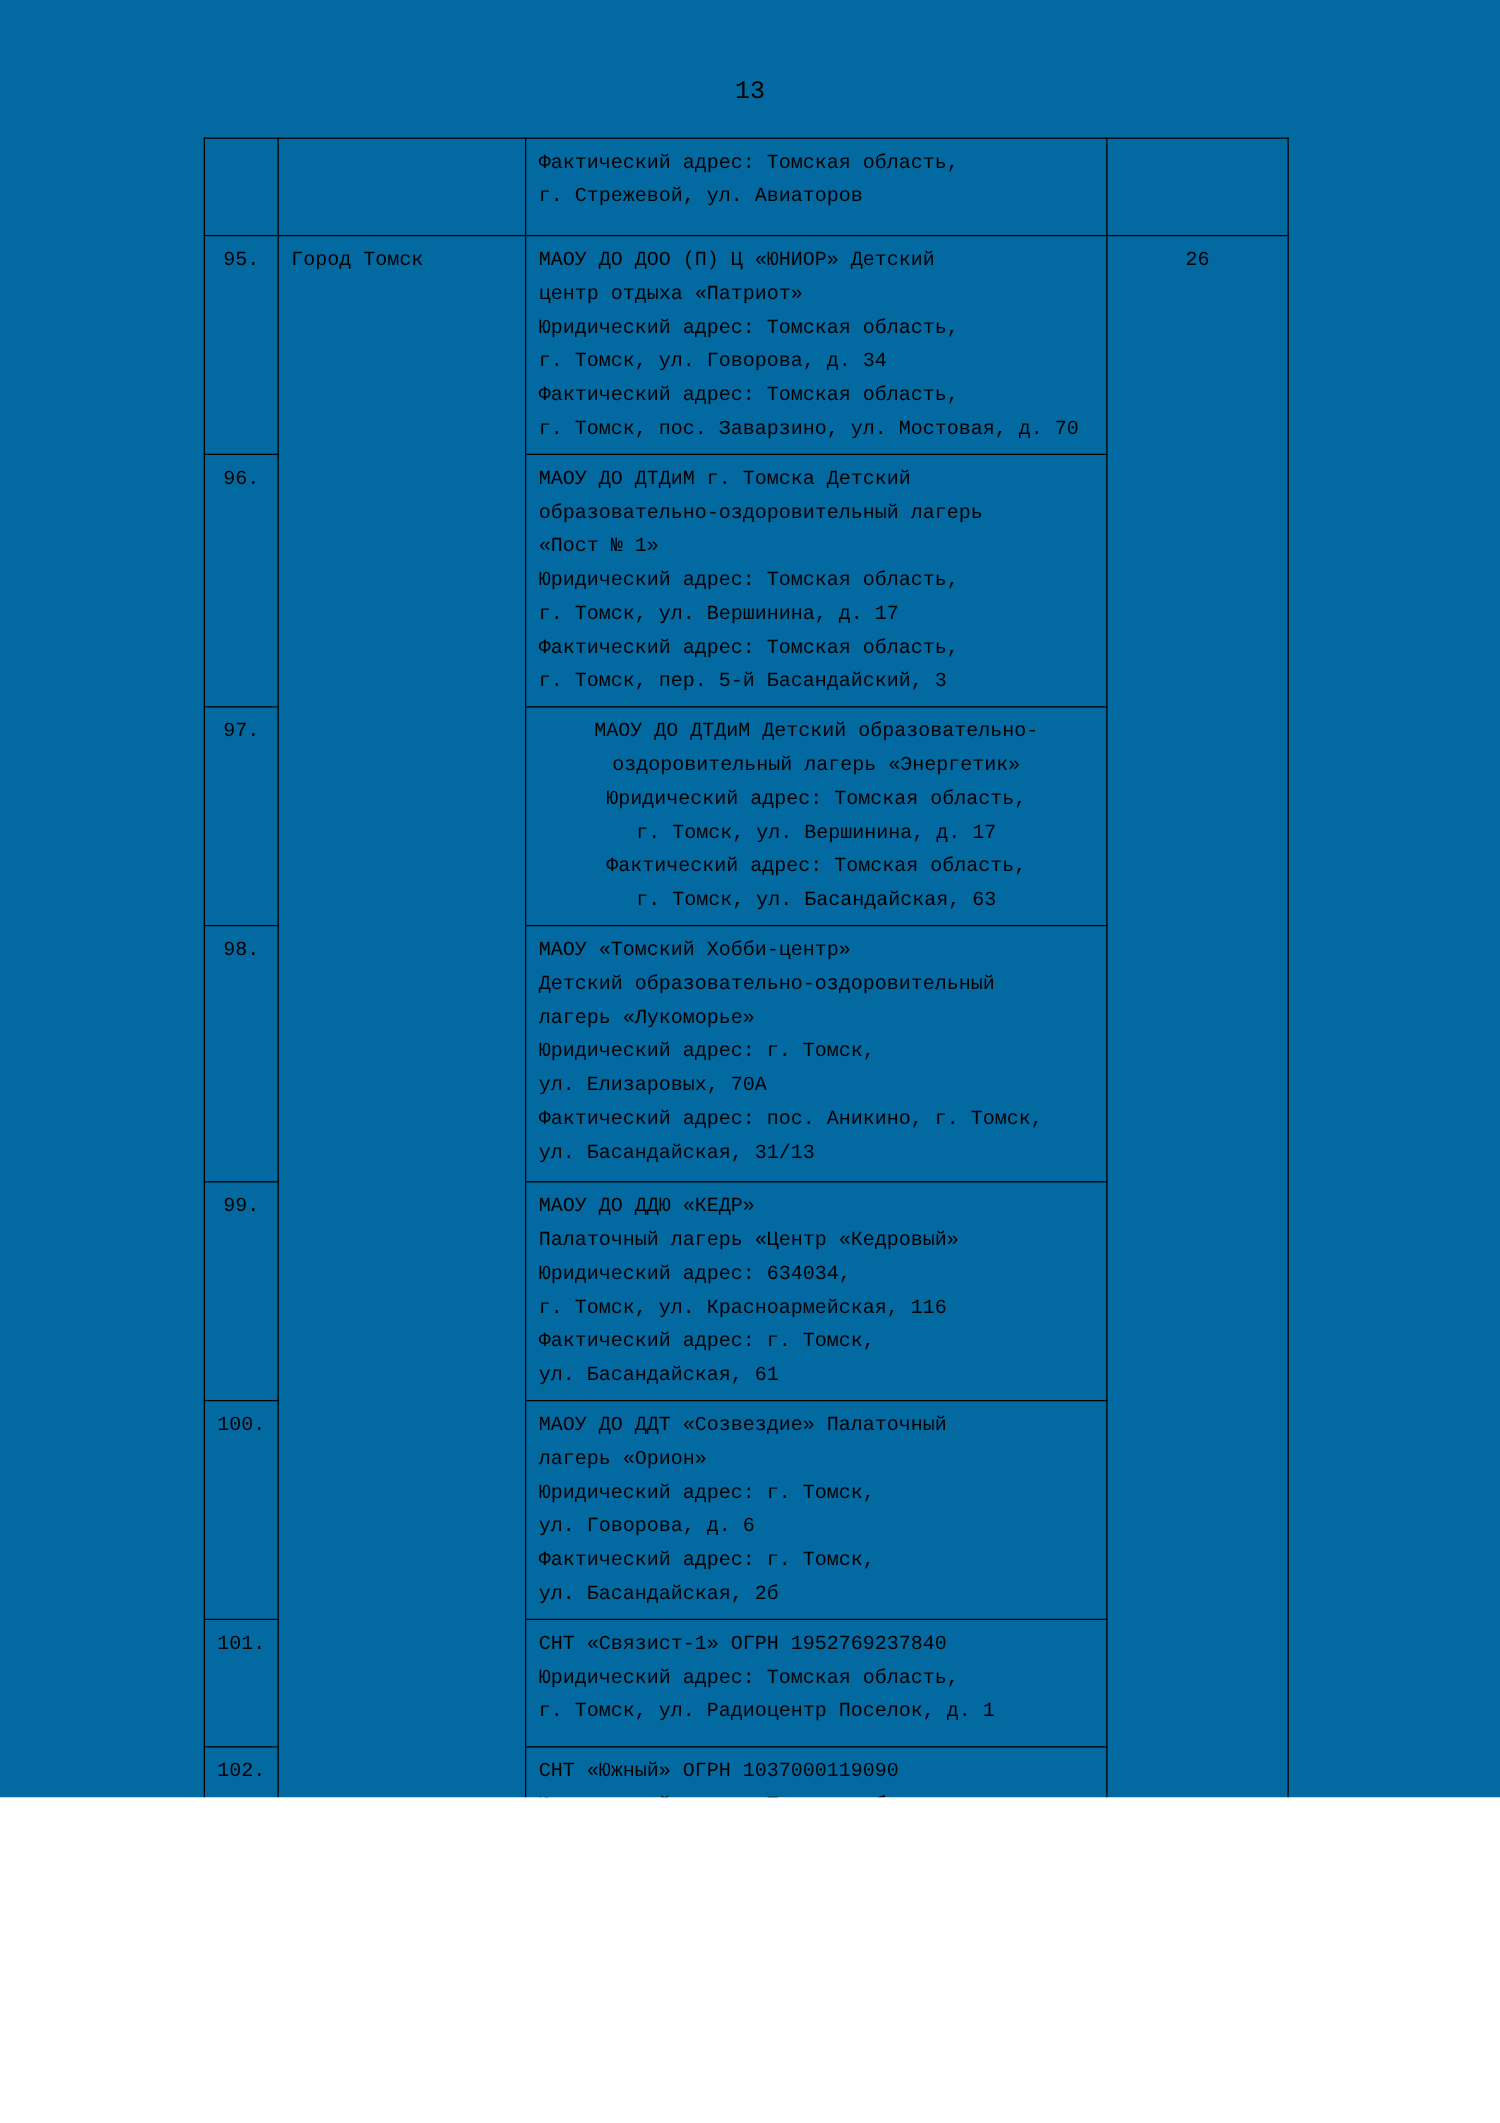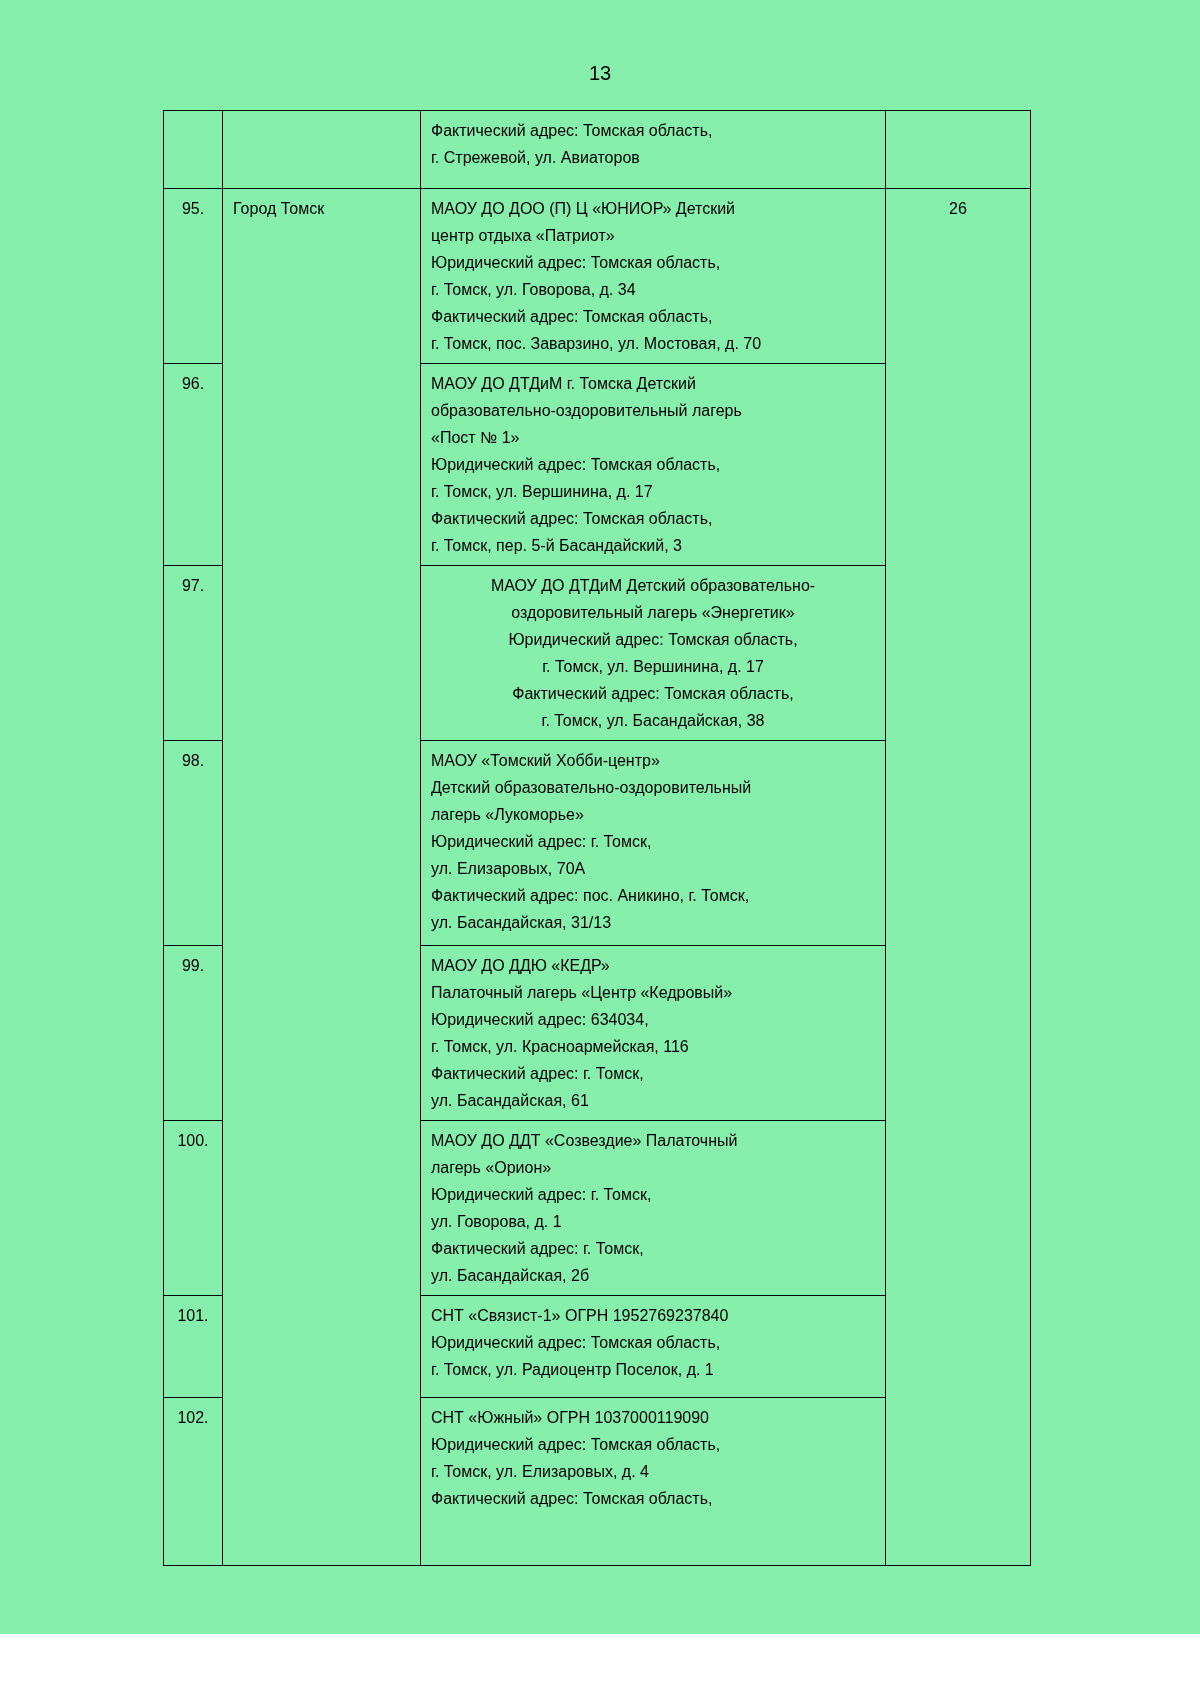--- a/index.html
+++ b/index.html
@@ -1,23 +1,23 @@
 <!DOCTYPE html>
 <html><head>
 <meta charset="utf-8">
 <style>
   * { box-sizing: border-box; margin: 0; padding: 0; }
   html, body { background: #ffffff; }
   .page {
     position: relative;
     width: 1200px;
-    height: 1634px;
-    background: #86efac;
+    height: 1438px;
+    background: #0369a1;
     color: #000000;
-    font-family: Liberation Sans, sans-serif;
+    font-family: Liberation Mono, monospace;
     overflow: hidden;
   }
   .page-number {
     position: absolute;
     top: 62px;
     left: 0;
     width: 100%;
     text-align: center;
     font-size: 20px;
   }
@@ -100,21 +100,21 @@
 г. Томск, пер. 5-й Басандайский, 3</td>
       </tr>
 
       <tr class="r3">
         <td class="num">97.</td>
         <td class="desc">МАОУ ДО ДТДиМ Детский образовательно-
 оздоровительный лагерь «Энергетик»
 Юридический адрес: Томская область,
 г. Томск, ул. Вершинина, д. 17
 Фактический адрес: Томская область,
-г. Томск, ул. Басандайская, 38</td>
+г. Томск, ул. Басандайская, 63</td>
       </tr>
 
       <tr class="r4">
         <td class="num">98.</td>
         <td class="desc">МАОУ «Томский Хобби-центр»
 Детский образовательно-оздоровительный
 лагерь «Лукоморье»
 Юридический адрес: г. Томск,
 ул. Елизаровых, 70А
 Фактический адрес: пос. Аникино, г. Томск,
@@ -129,21 +129,21 @@
 г. Томск, ул. Красноармейская, 116
 Фактический адрес: г. Томск,
 ул. Басандайская, 61</td>
       </tr>
 
       <tr class="r6">
         <td class="num">100.</td>
         <td class="desc">МАОУ ДО ДДТ «Созвездие» Палаточный
 лагерь «Орион»
 Юридический адрес: г. Томск,
-ул. Говорова, д. 1
+ул. Говорова, д. 6
 Фактический адрес: г. Томск,
 ул. Басандайская, 2б</td>
       </tr>
 
       <tr class="r7">
         <td class="num">101.</td>
         <td class="desc">СНТ «Связист-1» ОГРН 1952769237840
 Юридический адрес: Томская область,
 г. Томск, ул. Радиоцентр Поселок, д. 1</td>
       </tr>

